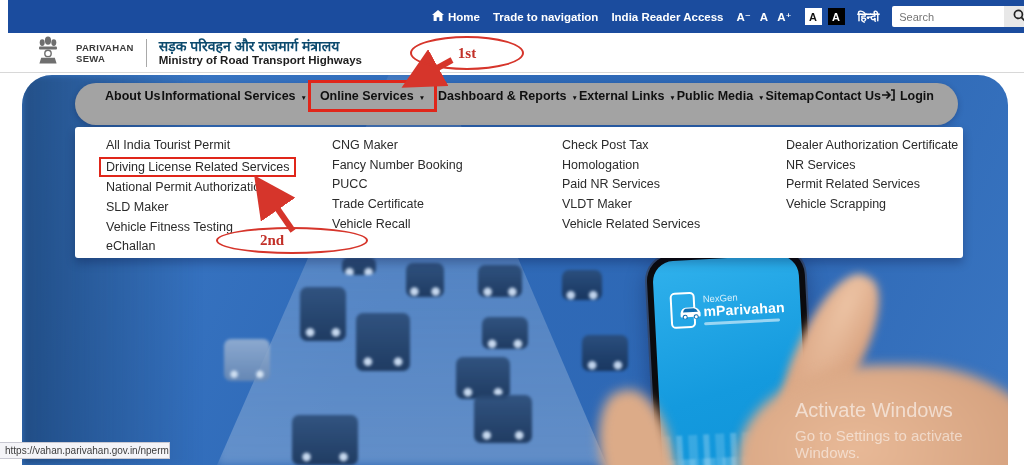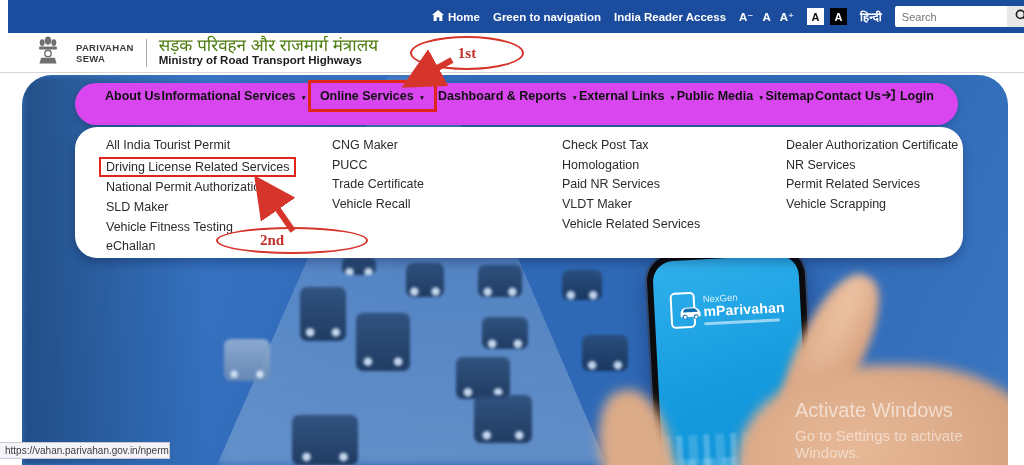--- a/index.html
+++ b/index.html
@@ -23,21 +23,21 @@
     padding:0 7px; border-radius:2px 0 0 2px; color:#333; background:#fff; }
   .searchwrap button { width:30px; height:21px; border:none; background:#e8e8e8; cursor:pointer;
     border-radius:0 2px 2px 0; display:flex; align-items:center; justify-content:center; }
 
   
   .header { position:absolute; left:0; top:33px; width:1024px; height:40px; background:#fff;
     border-bottom:1px solid #d8d8d8; display:flex; align-items:center; padding-left:36px; }
   .brand { display:flex; flex-direction:column; margin-left:16px; }
   .brand span { font-size:9.5px; font-weight:700; color:#3a3a3a; letter-spacing:.3px; line-height:11px; }
   .hdr-div { width:1px; height:28px; background:#a9a9a9; margin:0 12px; }
-  .ministry div:first-child { font-size:17px; font-weight:400; color:#4d7c0f; line-height:14px; }
+  .ministry div:first-child { font-size:14px; font-weight:700; color:#0c4a6e; line-height:14px; }
   .ministry div:last-child  { font-size:11.5px; font-weight:700; color:#1d1d1d; line-height:14px; }
 
   
   .banner { position:absolute; left:22px; top:75px; width:986px; height:390px; overflow:hidden;
     border-radius:30px 30px 0 0;
     background:linear-gradient(115deg,#3d7bc8 0%, #2f6ab8 40%, #2e68b5 70%, #3a76c2 100%); }
   .trees { position:absolute; left:0; top:0; width:180px; height:100%;
     background:linear-gradient(90deg, rgba(10,38,74,.5), rgba(10,38,74,0)); filter:blur(3px); }
   .road { position:absolute; left:195px; top:0; width:390px; height:100%;
     background:linear-gradient(180deg, rgba(150,180,215,.22), rgba(175,198,226,.4));
@@ -78,31 +78,31 @@
   .palm { left:716px; top:290px; width:310px; height:210px; filter:blur(6px);
     background:radial-gradient(ellipse at 38% 40%, #e8b997, #d29e7b 75%); }
   .fingers { left:581px; top:314px; width:72px; height:155px; transform:rotate(-12deg); filter:blur(6px);
     background:#dcab88; }
 
   .wm { position:absolute; left:773px; top:324px; z-index:5; pointer-events:none; }
   .wm .l1 { font-size:20px; color:rgba(255,255,255,.58); }
   .wm .l2 { font-size:15px; color:rgba(255,255,255,.52); margin-top:5px; }
 
   
-  .navcard { position:absolute; left:75px; top:83px; width:883px; height:42px; background:#d946ef;
+  .navcard { position:absolute; left:75px; top:83px; width:883px; height:42px; background:#a3a3a3;
     border-radius:21px; box-shadow:0 2px 6px rgba(0,0,40,.22); z-index:6;
     display:flex; align-items:center; justify-content:space-between; padding:0 24px 16px 30px; }
   .navitem { font-size:12.5px; font-weight:700; color:#101010; display:flex; align-items:center;
     gap:5px; white-space:nowrap; cursor:pointer; }
   .caret { font-size:6.5px; transform:translateY(.5px); }
   .navitem.hl { border:3px solid #e0261a; padding:6px 9px; }
 
   
   .dropdown { position:absolute; left:75px; top:127px; width:888px; height:131px; background:#fff;
-    border-radius:22px; box-shadow:0 5px 10px rgba(0,0,40,.25); z-index:6; }
+    border-radius:3px; box-shadow:0 5px 10px rgba(0,0,40,.25); z-index:6; }
   .col { position:absolute; top:9px; display:flex; flex-direction:column; }
   .col1{left:31px}.col2{left:257px}.col3{left:487px}.col4{left:711px}
   .ditem { font-size:12.5px; font-weight:500; color:#2b2b2b; line-height:19.7px;
     white-space:nowrap; cursor:pointer; }
   .dl-box { border:2px solid #e0261a; padding:0 5px; margin-left:-7px; line-height:16.5px; margin-top:1px; margin-bottom:1px; }
 
   
   .annot-svg { position:absolute; left:0; top:0; width:1024px; height:465px; z-index:8; pointer-events:none; }
   .ellipse { position:absolute; border:2px solid #d6352b; border-radius:50%; z-index:8;
     display:flex; align-items:center; color:#c23028; pointer-events:none;
@@ -123,21 +123,21 @@
   <div class="topbar">
     <div class="tb-row">
       <div class="tb-item">
         <span>
           <svg width="12" height="12" viewBox="0 0 12 12">
               <path d="M6 0 L12 5 H10.4 V11 H7.3 V7.2 H4.7 V11 H1.6 V5 H0 Z" fill="#fff"></path>
             </svg>
         </span>
         <span>Home</span>
       </div>
-      <span class="tb-item">Green to navigation</span>
+      <span class="tb-item">Trade to navigation</span>
       <span class="tb-item">India Reader Access</span>
       <span class="fontsize">
         <span class="tb-item">A⁻</span>
         <span class="tb-item">A</span>
         <span class="tb-item">A⁺</span>
       </span>
       <span class="contrast light">A</span>
       <span class="contrast dark">A</span>
       <span class="tb-item">हिन्दी</span>
       <span class="searchwrap">
@@ -278,20 +278,21 @@
     <div class="col col1">
       <span class="ditem">All India Tourist Permit</span>
       <span class="ditem dl-box">Driving License Related Services</span>
       <span class="ditem">National Permit Authorization</span>
       <span class="ditem">SLD Maker</span>
       <span class="ditem">Vehicle Fitness Testing</span>
       <span class="ditem">eChallan</span>
     </div>
     <div class="col col2">
       <span class="ditem">CNG Maker</span>
+      <span class="ditem">Fancy Number Booking</span>
       <span class="ditem">PUCC</span>
       <span class="ditem">Trade Certificate</span>
       <span class="ditem">Vehicle Recall</span>
     </div>
     <div class="col col3">
       <span class="ditem">Check Post Tax</span>
       <span class="ditem">Homologation</span>
       <span class="ditem">Paid NR Services</span>
       <span class="ditem">VLDT Maker</span>
       <span class="ditem">Vehicle Related Services</span>

